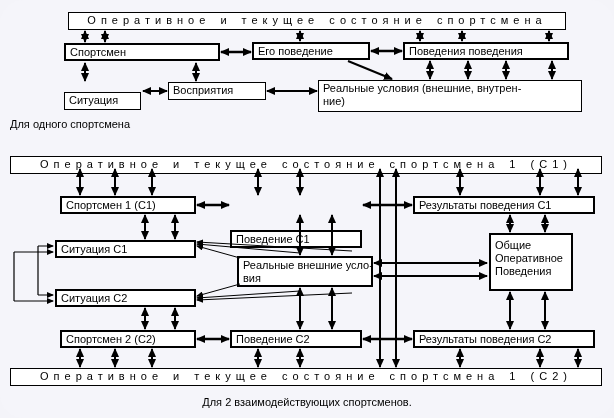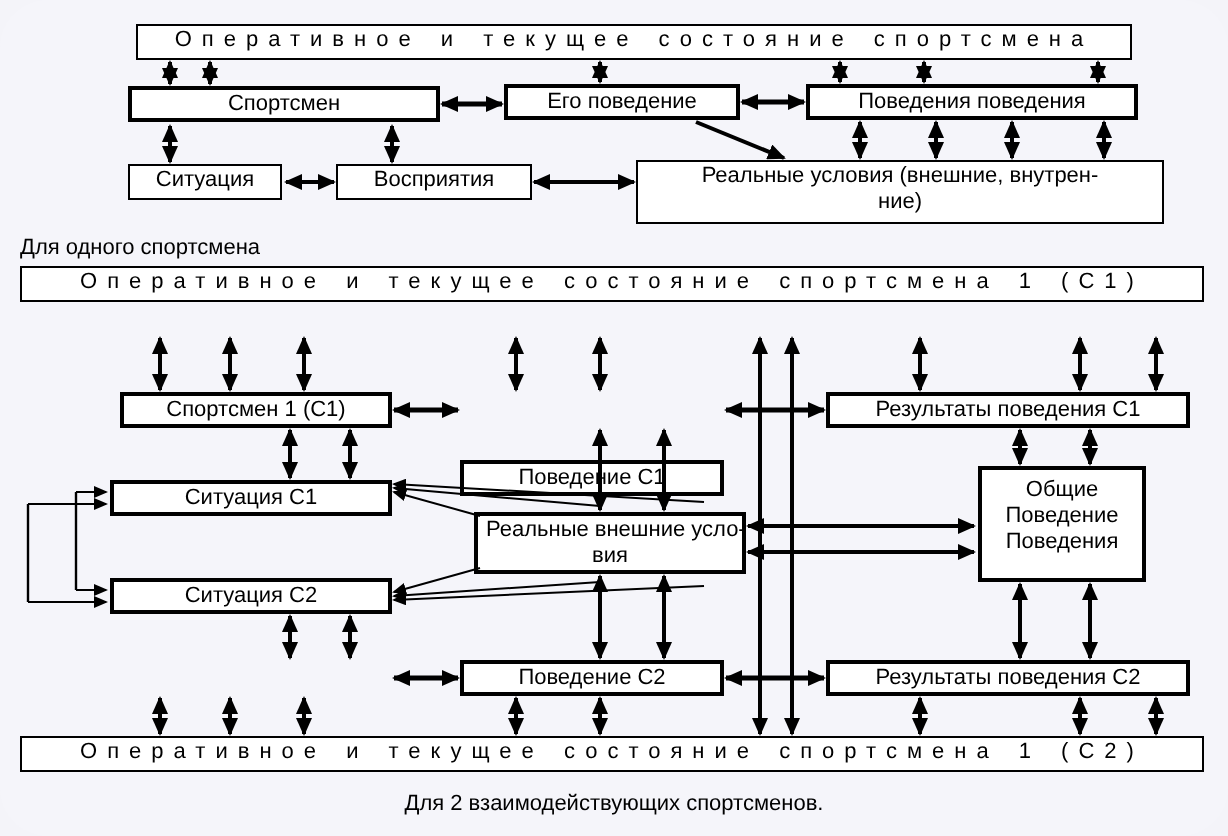--- a/index.html
+++ b/index.html
@@ -17,21 +17,20 @@
   }
   .box{
     position:absolute;
     box-sizing:border-box;
     background:#fff;
     border:2px solid #000;
     font-size:11px;
     line-height:13px;
     padding:1px 4px;
     white-space:nowrap;
-    text-align:center;
   }
   .b1{border-width:1px;}
   .titlebar{
     text-align:center;
     letter-spacing:5px;
     word-spacing:2px;
     border-width:1px;
     overflow:hidden;
     font-size:11px;
   }
@@ -55,50 +54,51 @@
 <body>
 
 <div class="stage">
 
   <div class="box titlebar" style="left:68px;top:12px;width:498px;height:18px;">Оперативное и текущее состояние спортсмена</div>
 
   <div class="box" style="left:64px;top:43px;width:156px;height:18px;">Спортсмен</div>
   <div class="box" style="left:252px;top:42px;width:118px;height:18px;">Его поведение</div>
   <div class="box" style="left:403px;top:42px;width:166px;height:18px;">Поведения поведения</div>
 
-  <div class="box b1" style="left:64px;top:82px;width:77px;height:18px;">Ситуация</div>
+  <div class="box b1" style="left:64px;top:92px;width:77px;height:18px;">Ситуация</div>
   <div class="box b1" style="left:168px;top:82px;width:98px;height:18px;">Восприятия</div>
   <div class="box b1" style="left:318px;top:80px;width:264px;height:32px;">
     <div>Реальные условия (внешние, внутрен-</div>
     <div>ние)</div>
   </div>
 
   <div class="caption" style="left:10px;top:118px;">Для одного спортсмена</div>
 
-  <div class="box titlebar" style="left:10px;top:133px;width:592px;height:18px;">Оперативное и текущее состояние спортсмена 1 (С1)</div>
+  <div class="box titlebar" style="left:10px;top:156px;width:592px;height:18px;">Оперативное и текущее состояние спортсмена 1 (С1)</div>
 
   <div class="box" style="left:60px;top:196px;width:136px;height:18px;">Спортсмен 1 (С1)</div>
   <div class="box" style="left:230px;top:196px;width:132px;height:18px;margin-top:34px;">Поведение С1</div>
   <div class="box" style="left:413px;top:196px;width:182px;height:18px;">Результаты поведения С1</div>
 
   <div class="box" style="left:55px;top:240px;width:141px;height:18px;">Ситуация С1</div>
 
   <div class="box" style="left:237px;top:256px;width:136px;height:31px;">
     <div>Реальные внешние усло-</div>
     <div>вия</div>
   </div>
 
   <div class="box" style="left:489px;top:233px;width:84px;height:58px;padding-top:4px;">
     <div>Общие</div>
-    <div>Поведение</div>
+    <div>Оперативное</div>
     <div>Поведения</div>
   </div>
 
   <div class="box" style="left:55px;top:289px;width:141px;height:18px;">Ситуация С2</div>
 
+  <div class="box" style="left:60px;top:330px;width:136px;height:18px;">Спортсмен 2 (С2)</div>
   <div class="box" style="left:230px;top:330px;width:132px;height:18px;">Поведение С2</div>
   <div class="box" style="left:413px;top:330px;width:182px;height:18px;">Результаты поведения С2</div>
 
   <div class="box titlebar" style="left:10px;top:368px;width:592px;height:18px;">Оперативное и текущее состояние спортсмена 1 (С2)</div>
 
   <div class="caption center" style="left:0;top:396px;">Для 2 взаимодействующих спортсменов.</div>
 
   <svg class="arrows" width="614" height="418" viewBox="0 0 614 418">
     <defs>
       <marker id="m" markerWidth="9" markerHeight="8" refX="8" refY="4" orient="auto-start-reverse" markerUnits="userSpaceOnUse">

